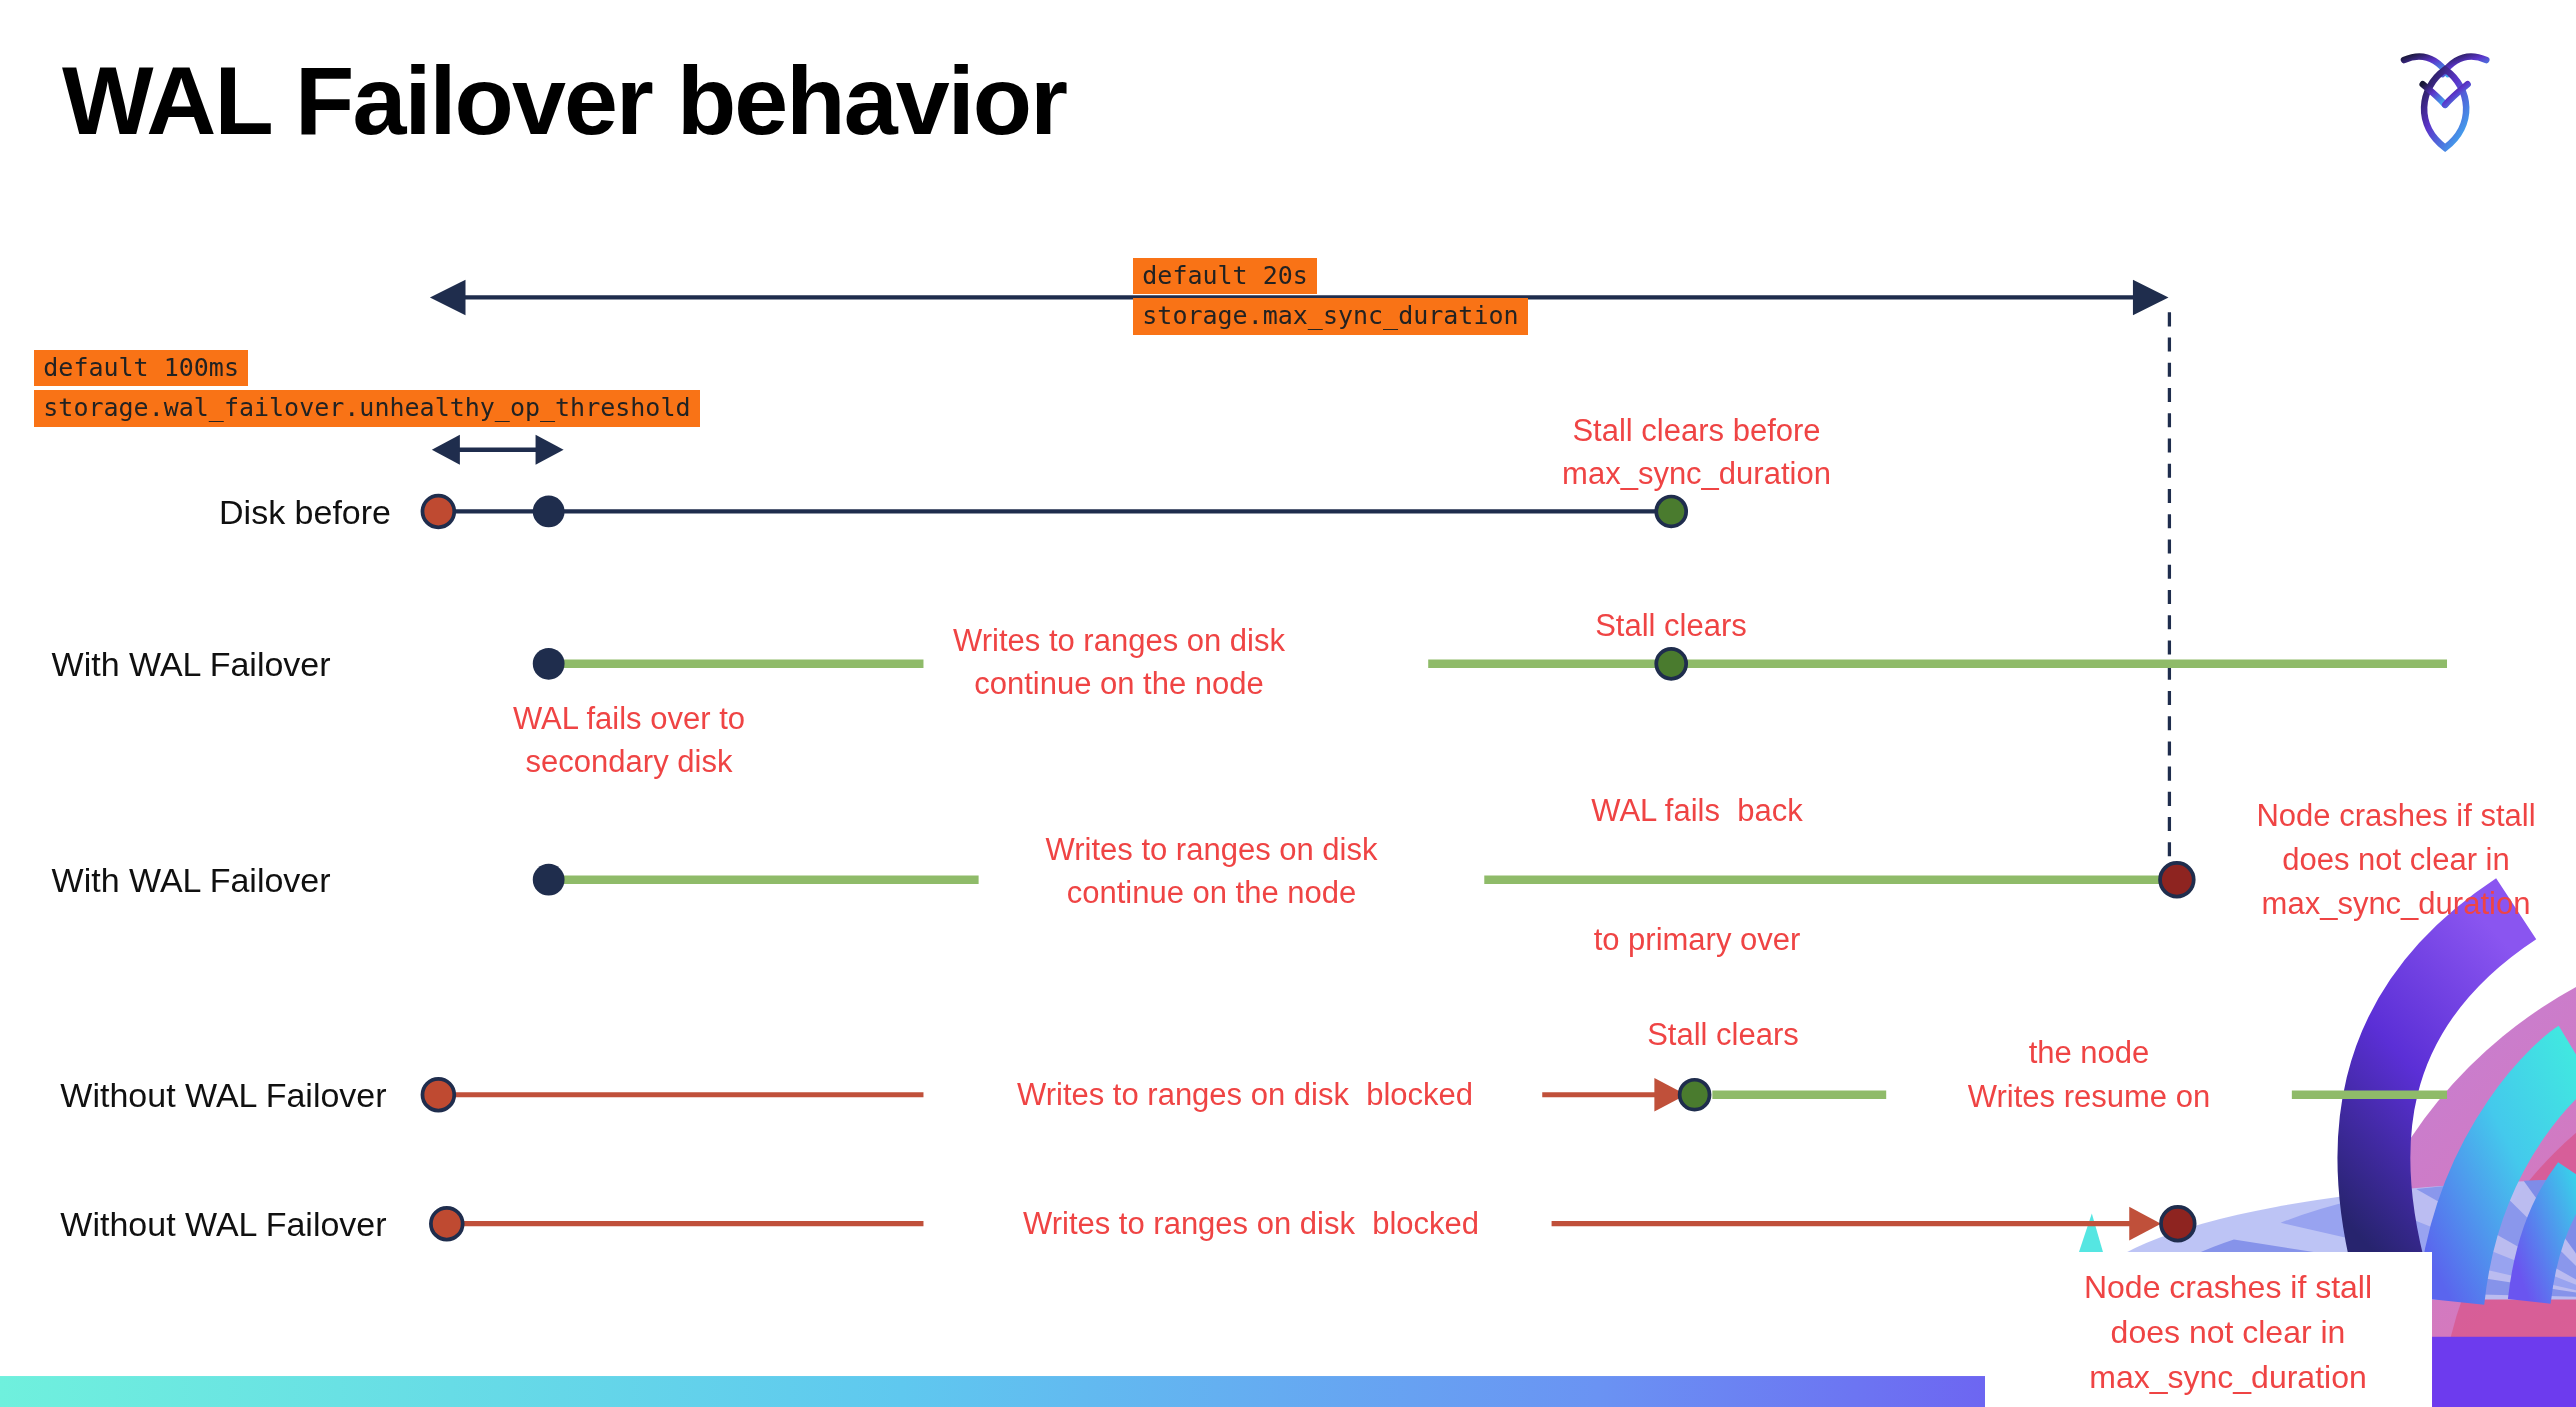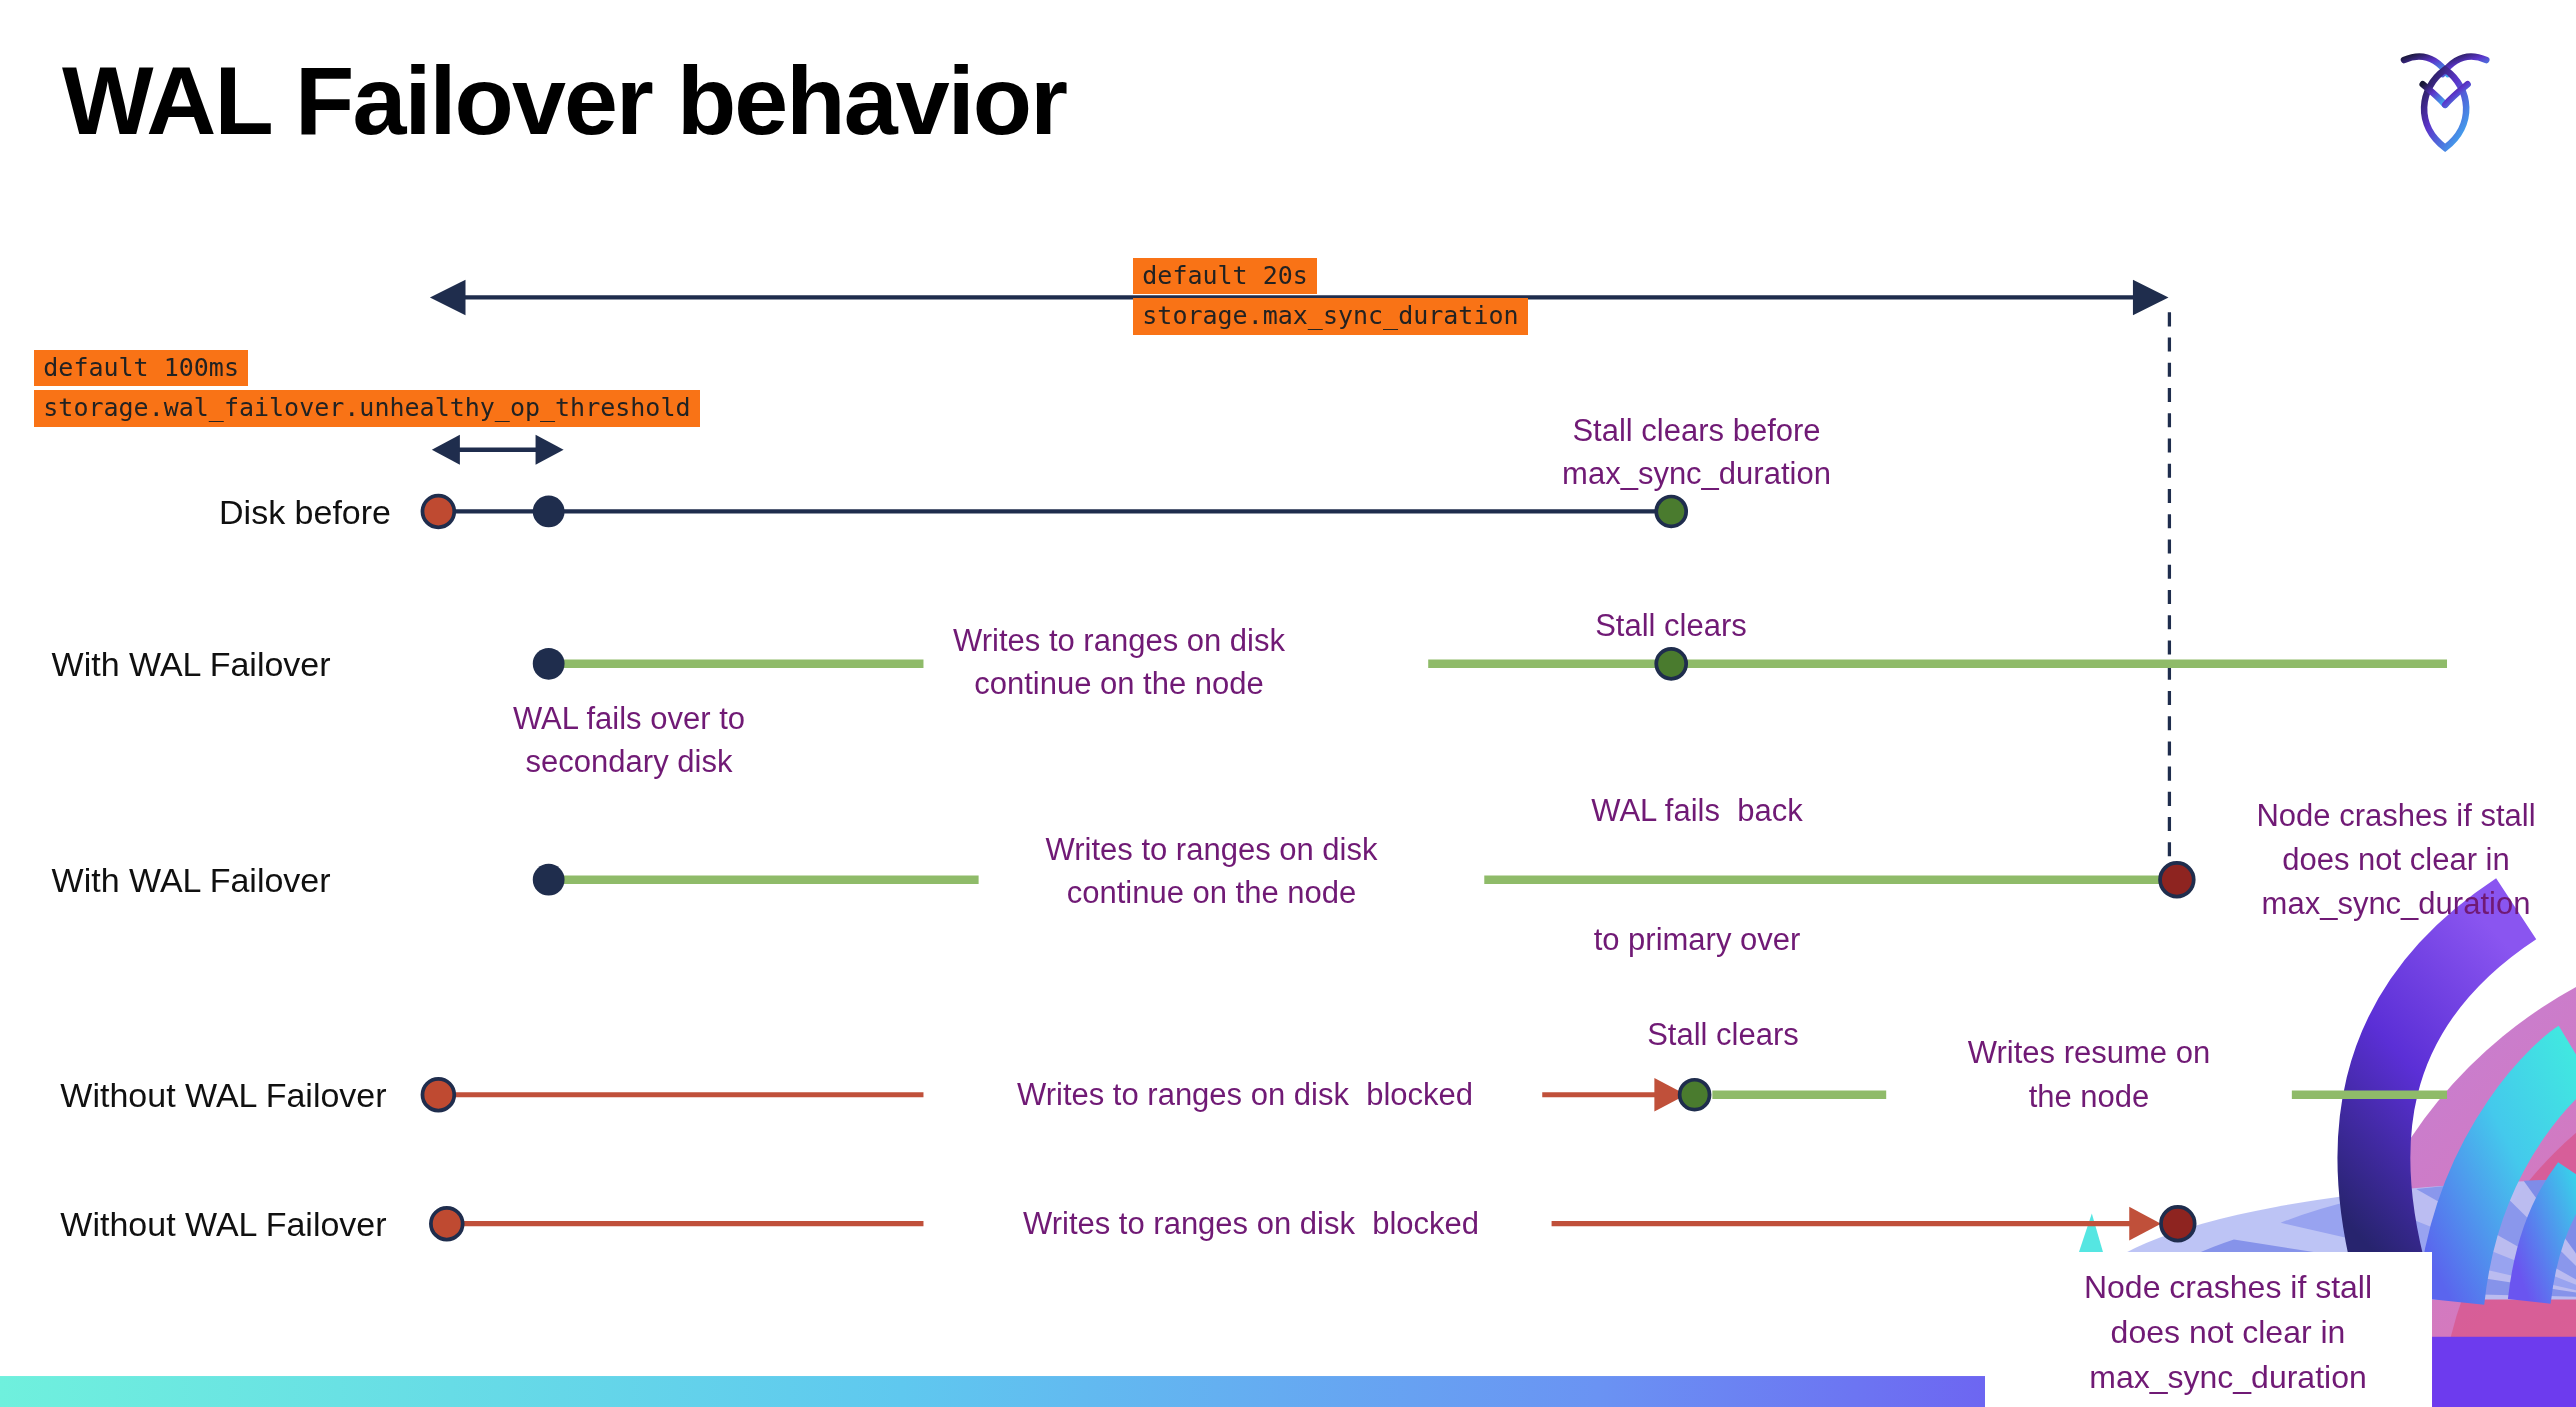--- a/index.html
+++ b/index.html
@@ -8,21 +8,21 @@
   .abs { position:absolute; }
   .pre { white-space:pre-wrap; }
 
   .page-title { left:62px; top:45px; font-size:97px; font-weight:800; letter-spacing:-1.9px; color:#000000; }
 
   .mono-label { font-family:"DejaVu Sans Mono", monospace; font-size:25px; color:#222; }
   .mono-label span { display:inline-block; background:#f97316; padding:2.8px 9.3px 4.7px 9.3px; }
   .mono-stack div { margin-bottom:3.7px; }
 
   .row-label { font-size:34px; color:#101010; text-align:right; }
-  .cap { font-size:31px; color:#701a75; line-height:43px; }
+  .cap { font-size:31px; color:#ef4444; line-height:43px; }
   .cap-center { text-align:center; }
   .cap-left { text-align:center; }
 
   .crash-box { left:1985px; top:1252px; width:447px; height:155px; background:#ffffff; }
   .crash-box .cap { padding:13px 0 0 39px; line-height:45px; font-size:32px; }
 
   svg.layer { position:absolute; left:0; top:0; }
 </style>
 </head>
 <body>
@@ -189,22 +189,22 @@
 </div>
 <div class="abs cap cap-left" style="left:2223px; top:794px; width:346px; line-height:44px;">
   <div>Node crashes if stall</div>
   <div>does not clear in</div>
   <div>max_sync_duration</div>
 </div>
 
 <div class="abs cap cap-left pre" style="left:946px; top:1073px; width:598px;">Writes to ranges on disk  blocked</div>
 <div class="abs cap cap-center" style="left:1622px; top:1013px; width:202px;">Stall clears</div>
 <div class="abs cap cap-center" style="left:1921px; top:1031px; width:336px; line-height:44px;">
+  <div>the node</div>
   <div>Writes resume on</div>
-  <div>the node</div>
 </div>
 
 <div class="abs cap cap-left pre" style="left:952px; top:1202px; width:598px;">Writes to ranges on disk  blocked</div>
 
 <div class="abs crash-box">
   <div class="cap cap-left">
     <div>Node crashes if stall</div>
     <div>does not clear in</div>
     <div>max_sync_duration</div>
   </div>

